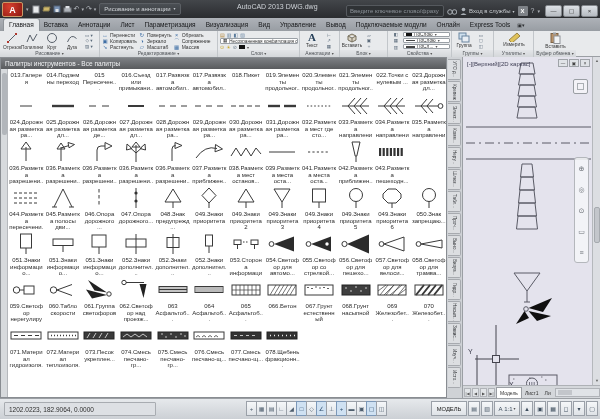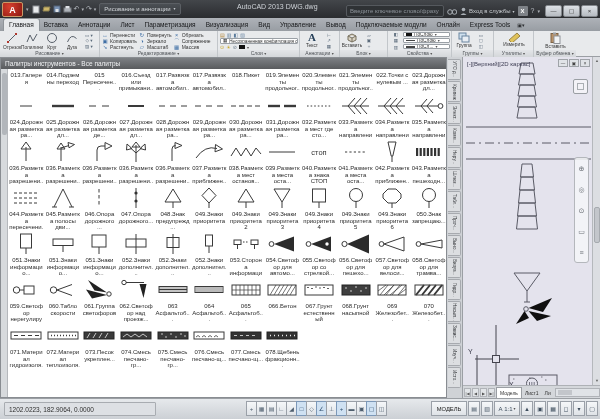--- a/index.html
+++ b/index.html
@@ -683,30 +683,20 @@
           </div>
           <div class="pcell">
             <div class="picon">
               <svg viewBox="0 0 36 26" width="36" height="26">
                 <g fill="none" stroke="#3a3a3a" stroke-width="1">
                   <line x1="5" y1="13" x2="31" y2="13"></line>
                 </g>
               </svg>
             </div>
             <div class="plabel">039.Разметка места оста...</div>
-          </div>
-          <div class="pcell">
-            <div class="picon">
-              <svg viewBox="0 0 36 26" width="36" height="26">
-                <g fill="none" stroke="#3a3a3a" stroke-width="1">
-                  <text x="18" y="15.5" font-size="7.5" text-anchor="middle" fill="#333" stroke="none">стоп</text>
-                </g>
-              </svg>
-            </div>
-            <div class="plabel">040.Разметка знака СТОП</div>
           </div>
           <div class="pcell">
             <div class="picon">
               <svg viewBox="0 0 36 26" width="36" height="26">
                 <g fill="none" stroke="#3a3a3a" stroke-width="1">
                   <line x1="7" y1="13" x2="29" y2="13" stroke-dasharray="2.2,2.2"></line>
                 </g>
               </svg>
             </div>
             <div class="plabel">041.Разметка места оста...</div>

